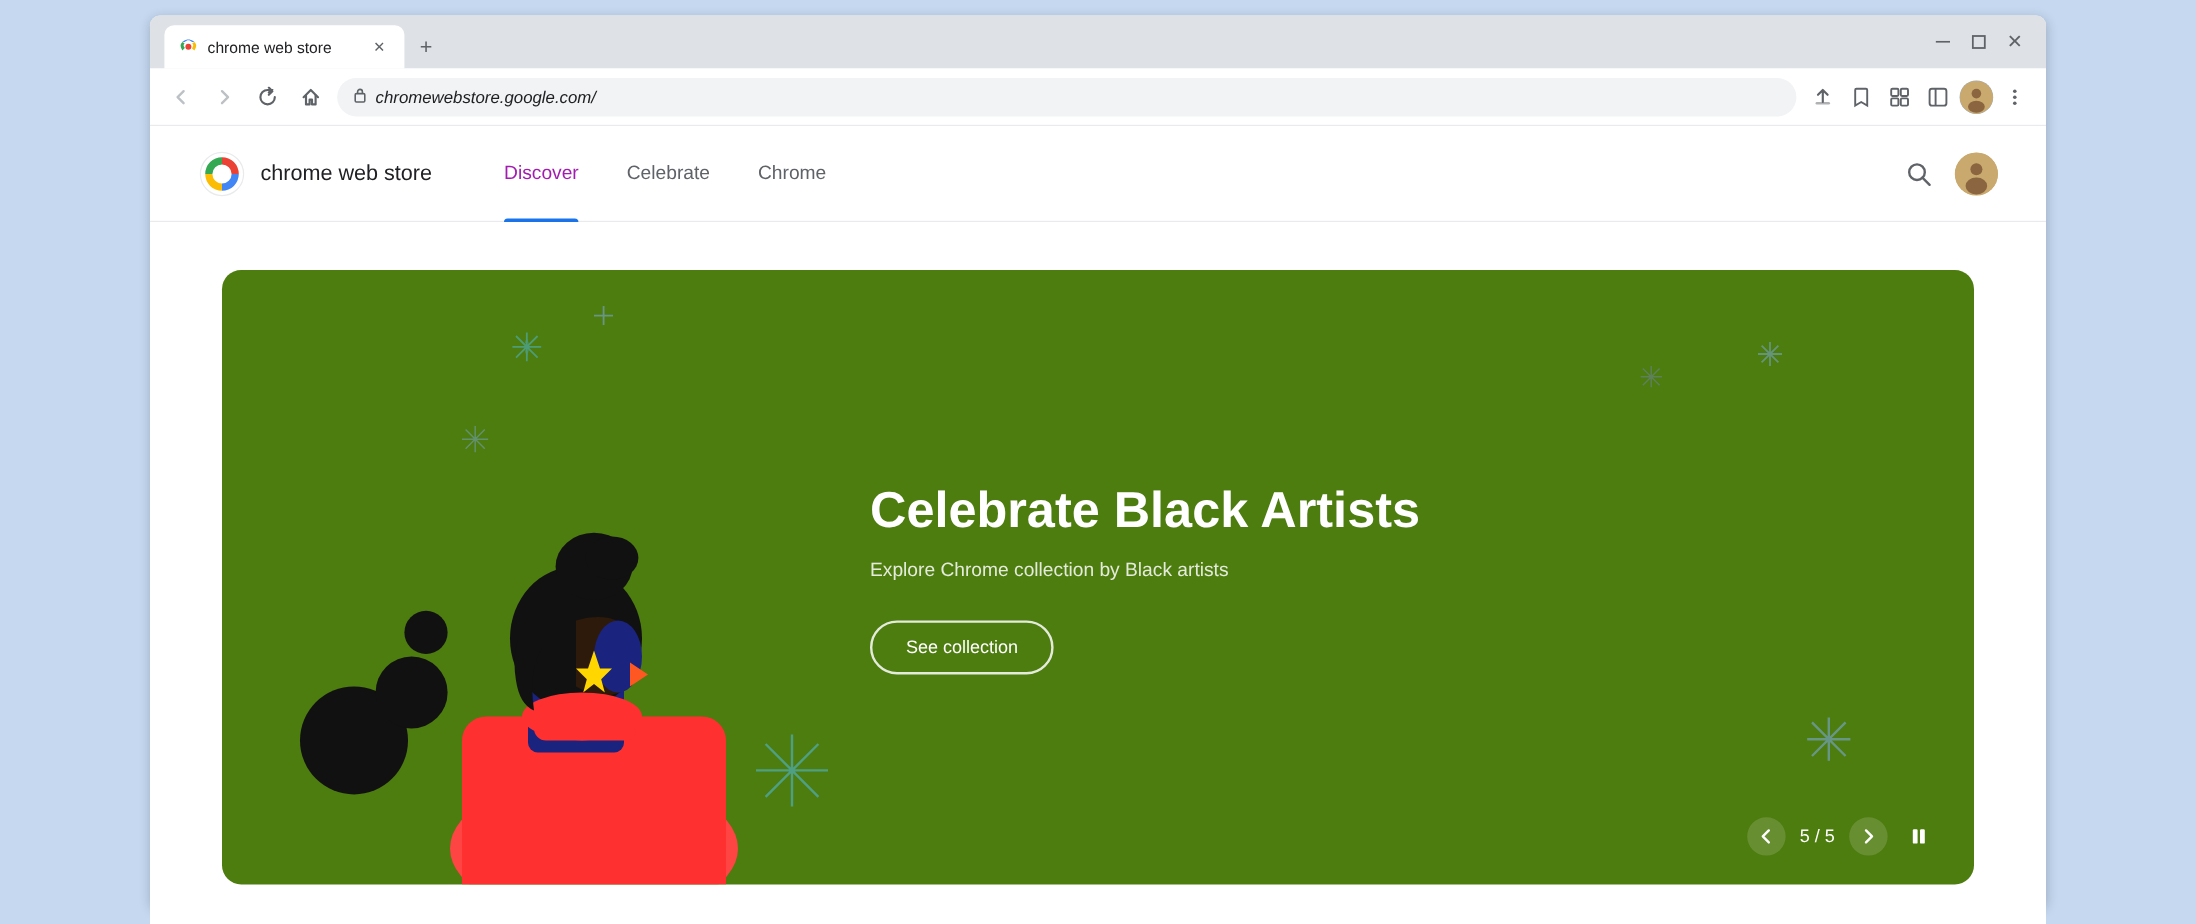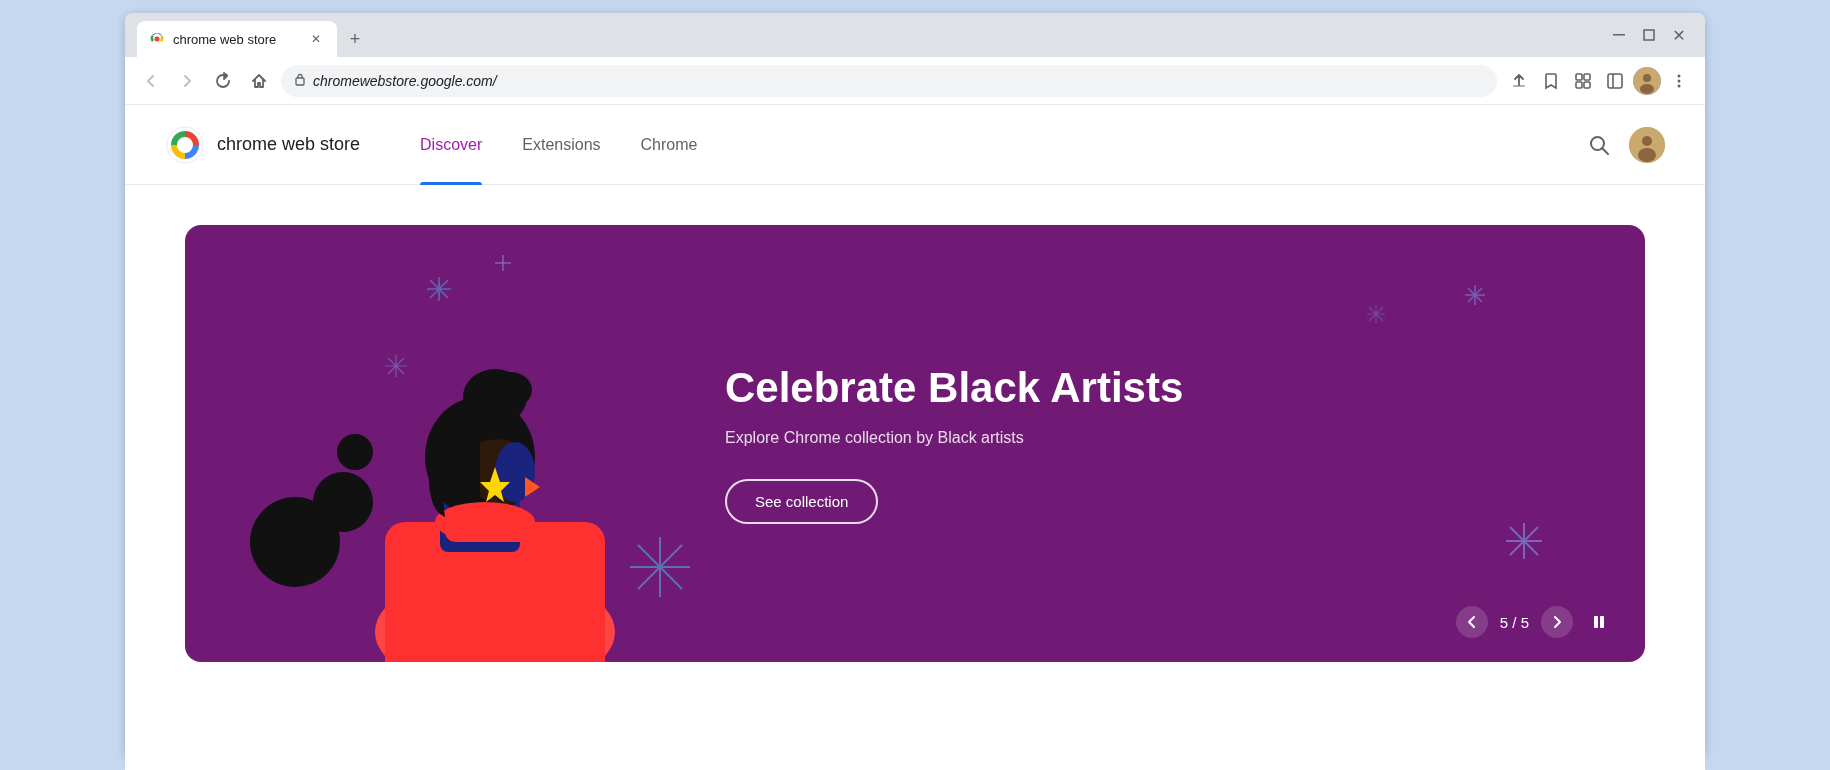--- a/index.html
+++ b/index.html
@@ -261,23 +261,23 @@
       justify-content: center;
       font-size: 14px;
       color: white;
     }
 
     
     .hero-container {
       padding: 40px 60px;
     }
     .hero-banner {
-      background: #701a75;
+      background: #4d7c0f;
       border-radius: 16px;
-      height: 437px;
+      height: 512px;
       position: relative;
       overflow: hidden;
       display: flex;
       align-items: center;
     }
 
     
     .star-shape {
       position: absolute;
       pointer-events: none;
@@ -496,21 +496,21 @@
           <path d="M20 34 A14 14 0 0 0 34 20 L28 20 A8 8 0 0 1 20 28 Z" fill="#4285F4"></path>
           <circle cx="20" cy="20" r="6" fill="white"></circle>
         </svg>
         <span class="store-name">chrome web store</span>
       </div>
       <nav class="nav-links">
         <a class="nav-link active">
           <span>Discover</span>
         </a>
         <a class="nav-link">
-          <span>Extensions</span>
+          <span>Celebrate</span>
         </a>
         <a class="nav-link">
           <span>Chrome</span>
         </a>
       </nav>
       <div class="nav-right">
         <div class="search-btn">
           <svg width="22" height="22" viewBox="0 0 22 22">
               <circle cx="9.5" cy="9.5" r="6.5" fill="none" stroke="#5f6368" stroke-width="2"></circle>
               <line x1="14" y1="14" x2="20" y2="20" stroke="#5f6368" stroke-width="2" stroke-linecap="round"></line>

